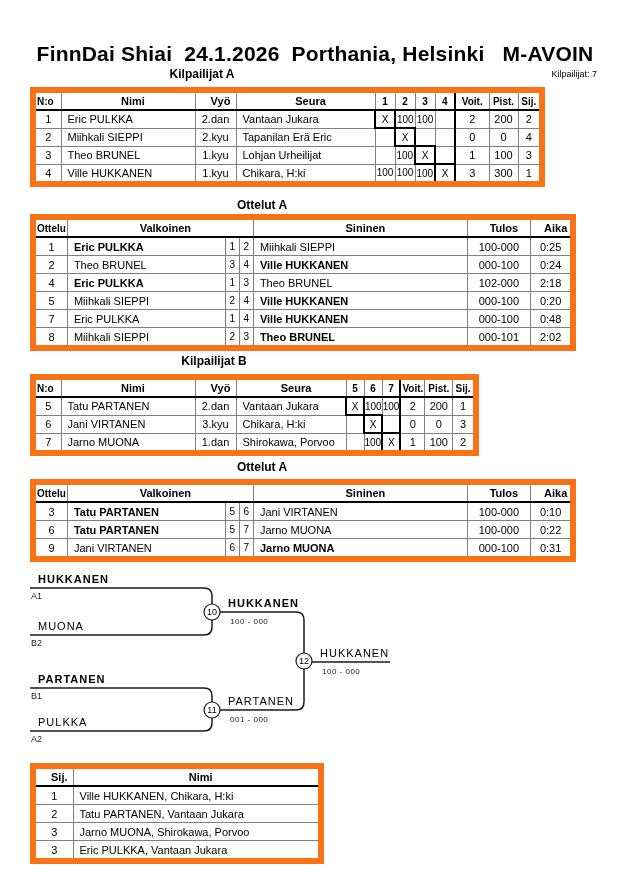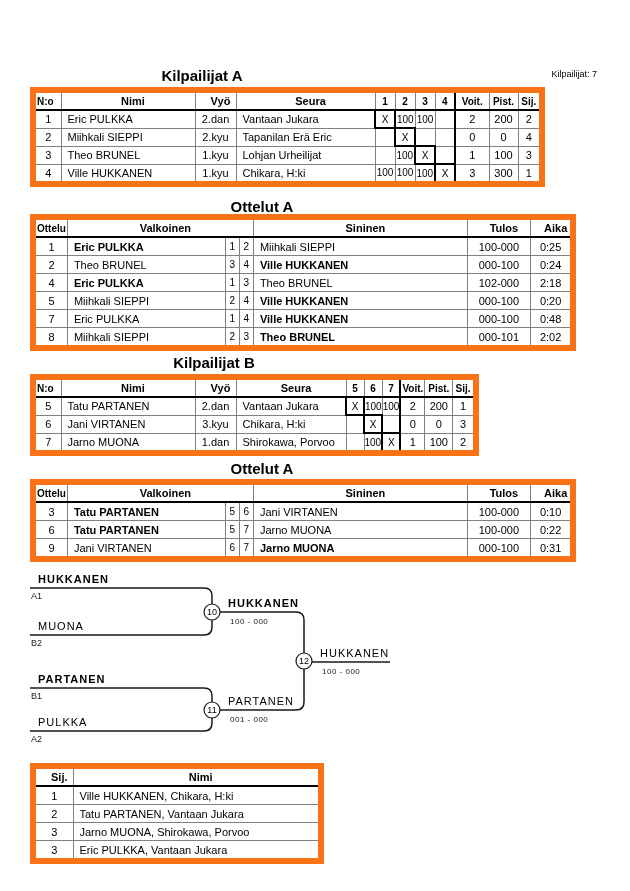--- a/index.html
+++ b/index.html
@@ -1,20 +1,20 @@
 <!DOCTYPE html>
 <html><head>
 <meta charset="utf-8">
 <style>
   html,body{margin:0;padding:0;background:#fff;}
   .page{position:relative;width:630px;height:891px;background:#fff;color:#000;
         font-family:"Liberation Sans",sans-serif;overflow:hidden;}
   .title{position:absolute;top:42px;left:0;width:100%;text-align:center;
          font-weight:bold;font-size:21px;white-space:pre;letter-spacing:0.2px;}
-  .sechead{position:absolute;transform:translateX(-50%);font-weight:bold;font-size:15px;white-space:nowrap;}
+  .sechead{position:absolute;transform:translateX(-50%);font-weight:bold;font-size:12px;white-space:nowrap;}
   .count{position:absolute;top:69px;right:33px;font-size:9px;}
   table{position:absolute;border-collapse:collapse;table-layout:fixed;background:#fff;border:6px solid #f97316;}
   td,th{border:1px solid #808080;font-size:11px;padding:0 3px;height:16px;
         overflow:hidden;white-space:nowrap;vertical-align:middle;}
   thead th{font-weight:bold;text-align:center;border-bottom:2px solid #000;padding-left:13px;}
   .mt td{height:17px;}
   .rt td{height:17px;}
   .al{text-align:left;}
   .ac{text-align:center;}
   .name{text-align:left;padding-left:6px;}
@@ -30,20 +30,21 @@
   .score{font-size:8px;fill:#1a1a1a;letter-spacing:0.5px;}
   .mnum{font-size:9px;fill:#000;text-anchor:middle;}
   .bline{fill:none;stroke:#1a1a1a;stroke-width:1.5;}
   .node{fill:#fff;stroke:#1a1a1a;stroke-width:1.2;}
 </style>
 </head>
 <body>
 
 <div class="page">
 
+  <div class="title">FinnDai Shiai  24.1.2026  Porthania, Helsinki   M-AVOIN</div>
   <div class="sechead" style="top:67px;left:202px;">Kilpailijat A</div>
   <div class="count">Kilpailijat: 7</div>
 
   <table style="left:30px;top:87px;">
     <colgroup>
         <col style="width:28px">
         <col style="width:134px">
         <col style="width:41px">
         <col style="width:139px">
         <col style="width:20px">

